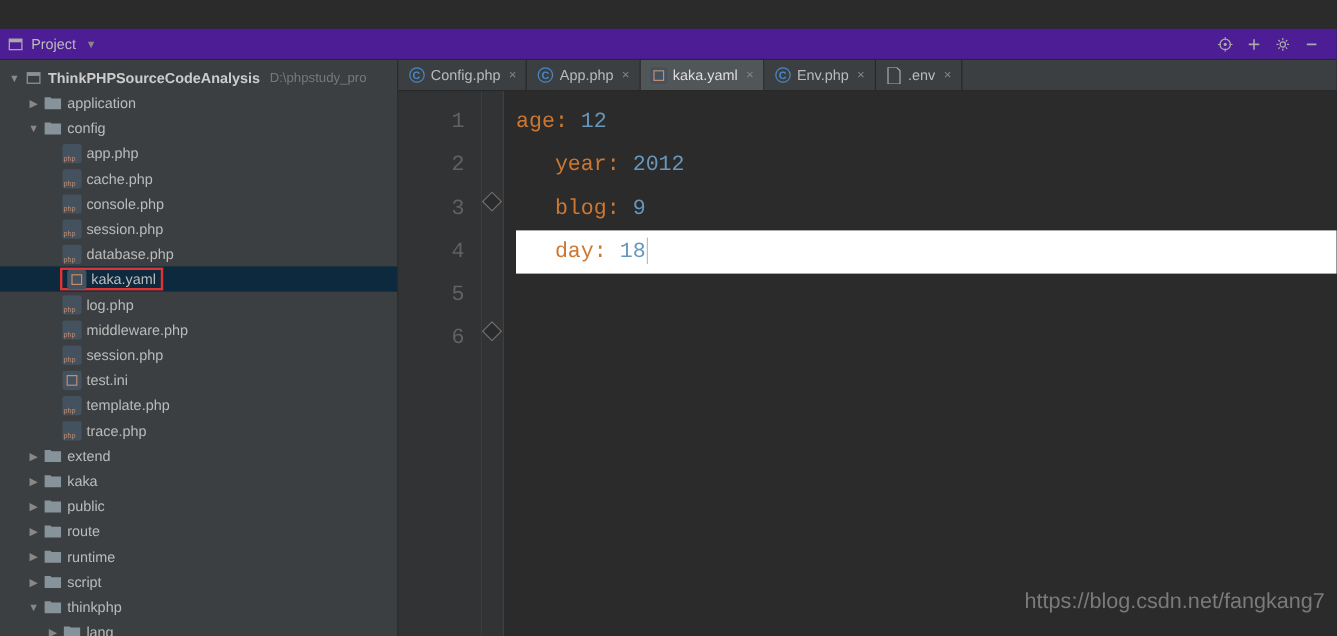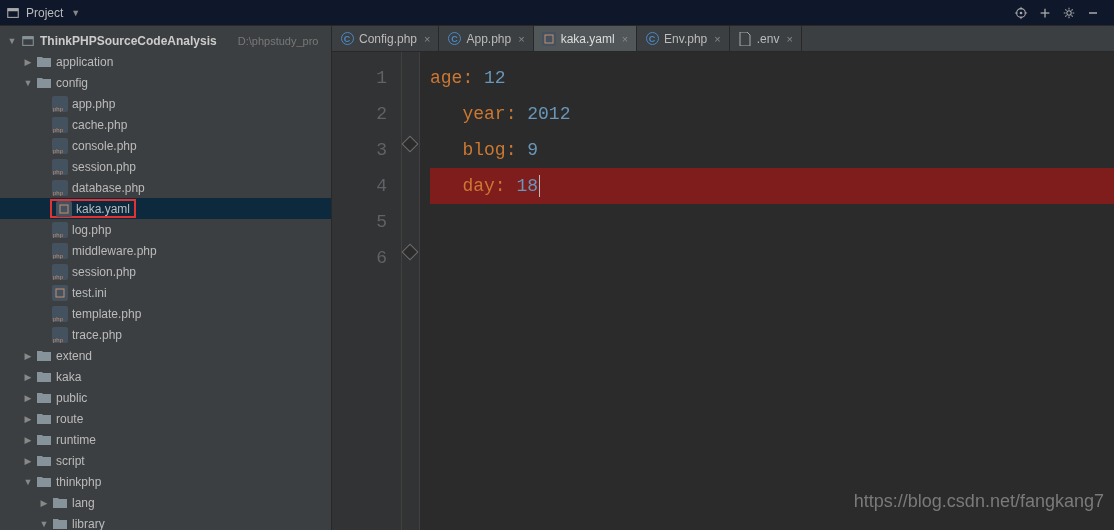--- a/index.html
+++ b/index.html
@@ -9,26 +9,27 @@
       background: #2b2b2b;
       color: #bbb;
       width: 1114px;
       height: 530px;
       overflow: hidden;
       display: flex;
       flex-direction: column;
     }
     .toolbar {
       height: 26px;
-      background: #0f172a;
+      background: #4c1d95;
       border-bottom: 1px solid #282828;
       display: flex;
       align-items: center;
       padding: 0 6px;
       gap: 6px;
+      margin-top: 24px;
     }
     .toolbar-left { display: flex; align-items: center; gap: 6px; flex: 1; }
     .toolbar-right { display: flex; align-items: center; gap: 10px; margin-right: 8px; }
     .tb-icon { width: 14px; height: 14px; display: inline-flex; align-items: center; justify-content: center; color: #aaa; cursor: pointer; }
     .proj-label { color: #bbb; font-size: 12px; }
     .proj-drop { color: #888; font-size: 9px; margin-left: 2px; }
     .main { flex: 1; display: flex; overflow: hidden; }
     .sidebar {
       width: 332px;
       background: #3c3f41;
@@ -66,21 +67,21 @@
       margin-right: 4px;
       flex-shrink: 0;
     }
     .folder-icon svg { fill: #87939a; }
     .php-icon { background: #44525f; border-radius: 2px; position: relative; }
     .php-icon::after { content: "php"; font-size: 6px; color: #c38d6f; position: absolute; bottom: 0; left: 1px; }
     .yaml-icon { background: #44525f; border-radius: 2px; }
     .yaml-icon svg { stroke: #c38d6f; }
     .label { color: #bbb; }
     .label.bold { font-weight: bold; color: #ccc; }
-    .path-hint { color: #787878; margin-left: 21px; font-size: 11px; }
+    .path-hint { color: #787878; margin-left: 8px; font-size: 11px; }
     .highlight-box {
       border: 2px solid #e03434;
       padding: 0 4px;
       margin-left: -2px;
       display: flex;
       align-items: center;
       height: 19px;
     }
 
     .editor-area { flex: 1; display: flex; flex-direction: column; background: #2b2b2b; }
@@ -130,21 +131,21 @@
       position: absolute;
       left: 2px;
       width: 12px;
       height: 12px;
       border: 1px solid #6e6e6e;
       background: #2b2b2b;
       transform: rotate(45deg);
     }
     .code-lines { flex: 1; padding: 8px 0 0 10px; position: relative; }
     .code-line { height: 36px; line-height: 36px; white-space: pre; }
-    .code-line.hl { background: #7f1d1d; }
+    .code-line.hl { background: #ffffff; }
     .key { color: #cc7832; }
     .colon { color: #cc7832; }
     .str { color: #6a8759; }
     .num { color: #6897bb; }
     .cursor {
       display: inline-block;
       width: 1px;
       height: 22px;
       background: #bbb;
       vertical-align: middle;

